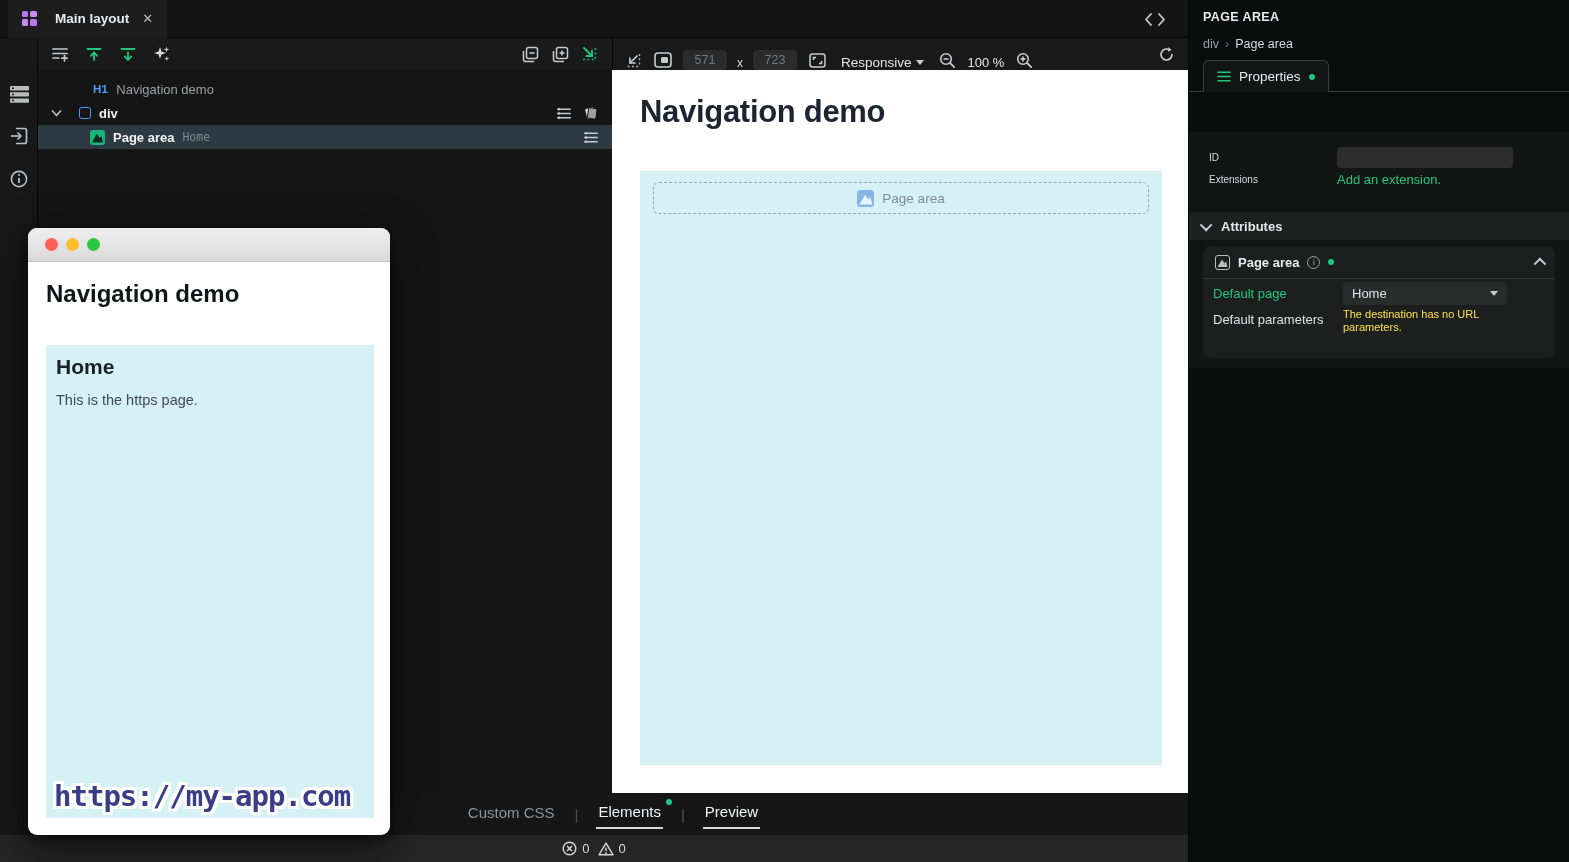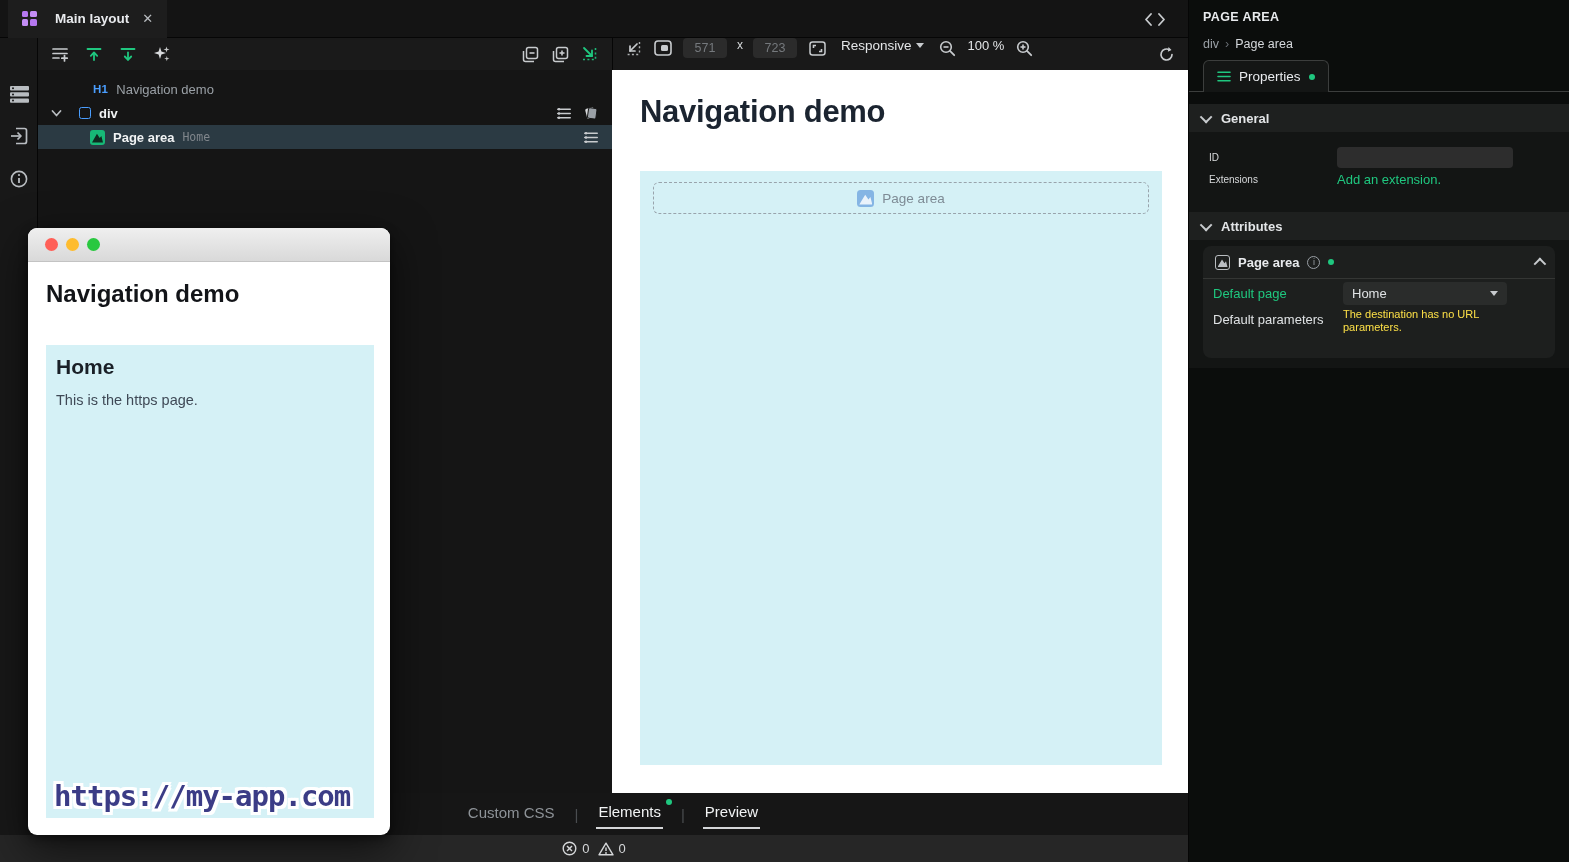--- a/index.html
+++ b/index.html
@@ -25,21 +25,21 @@
   
   .left-rail { left:0; top:38px; width:38px; height:824px; background:#181818; border-right:1px solid #060606; }
   .rail-btn { position:absolute; left:9px; width:20px; height:20px; display:flex; align-items:center; justify-content:center; cursor:pointer; }
 
   
   .tree-toolbar { left:38px; top:38px; width:574px; height:32px; background:#1a1a1a; display:flex; align-items:center; gap:14px; padding:0 12px; }
   .tbtn { width:20px; height:20px; display:flex; align-items:center; justify-content:center; cursor:pointer; }
   .tree-toolbar .right { margin-left:auto; display:flex; gap:10px; align-items:center; }
 
   
-  .canvas-toolbar { left:612px; top:38px; width:576px; height:32px; background:#191919; border-left:1px solid #060606; display:flex; align-items:flex-start; gap:10px; padding:0 10px; }
+  .canvas-toolbar { left:612px; top:38px; width:576px; height:32px; background:#191919; border-left:1px solid #060606; display:flex; align-items:flex-end; gap:10px; padding:0 10px; }
   .dim-input { width:44px; height:20px; background:#2b2b2b; border:none; border-radius:4px; color:#75797d; font-size:12.5px; text-align:center; font-family:"Liberation Sans",sans-serif; }
   .dim-x { color:#d6d9db; font-size:12px; }
   .vp-select { display:flex; align-items:center; gap:4px; color:#e3e5e7; font-size:13.5px; cursor:pointer; padding:0 4px; }
   .chev-down { width:0; height:0; border-left:4.5px solid transparent; border-right:4.5px solid transparent; border-top:5px solid #c8cbce; }
   .zoom-level { color:#e3e5e7; font-size:13px; }
   .refresh-btn { position:absolute; right:12px; top:6px; width:20px; height:20px; display:flex; align-items:center; justify-content:center; cursor:pointer; }
 
   
   .tree-panel { left:38px; top:70px; width:574px; height:723px; background:#151515; }
   .tree-row { position:relative; height:24px; display:flex; align-items:center; gap:8px; font-size:13px; cursor:pointer; padding-right:14px; }
@@ -399,24 +399,20 @@
               <line x1="1" y1="1.2" x2="13" y2="1.2"></line>
               <line x1="1" y1="5.5" x2="13" y2="5.5"></line>
               <line x1="1" y1="9.8" x2="13" y2="9.8"></line>
             </g>
           </svg>
         <span class="rp-tab-label">Properties</span>
         <span class="gdot"></span>
       </div>
     </div>
 
-    <div class="section-bar" style="top:104px;">
-      <span class="sec-chev"></span>
-      <span class="sec-label">General</span>
-    </div>
     <div class="block-body" style="top:132px; height:80px;">
       <div class="field-row" style="top:15px;">
         <span class="field-label">ID</span>
         <input class="id-input" value="" style="">
       </div>
       <div class="field-row" style="top:40px;">
         <span class="field-label">Extensions</span>
         <span class="ext-link">Add an extension.</span>
       </div>
     </div>

